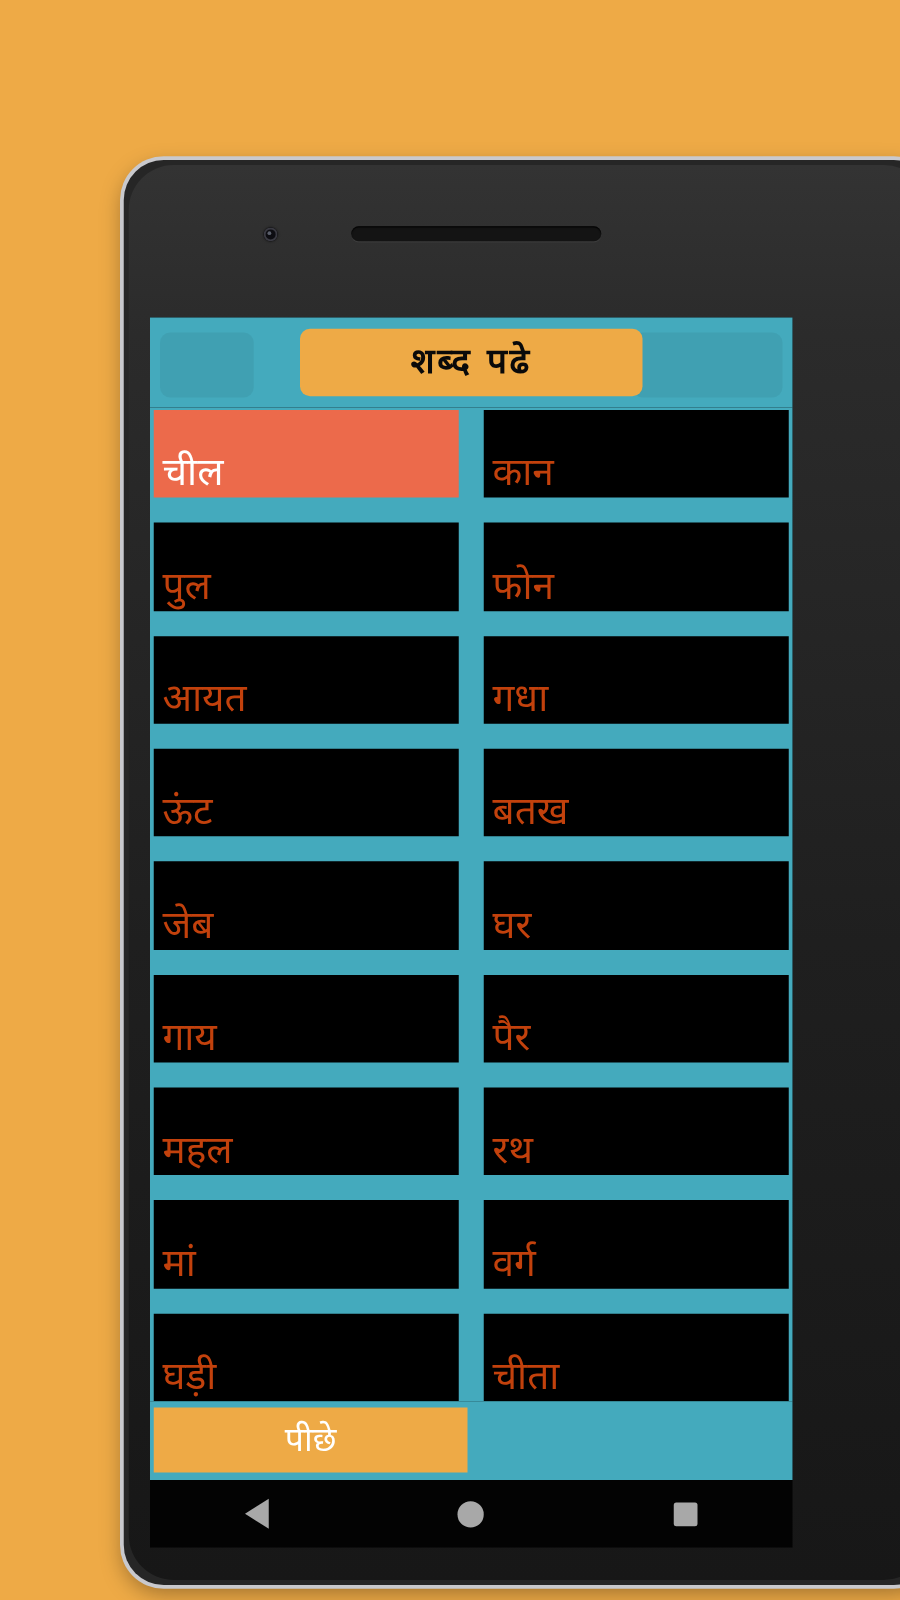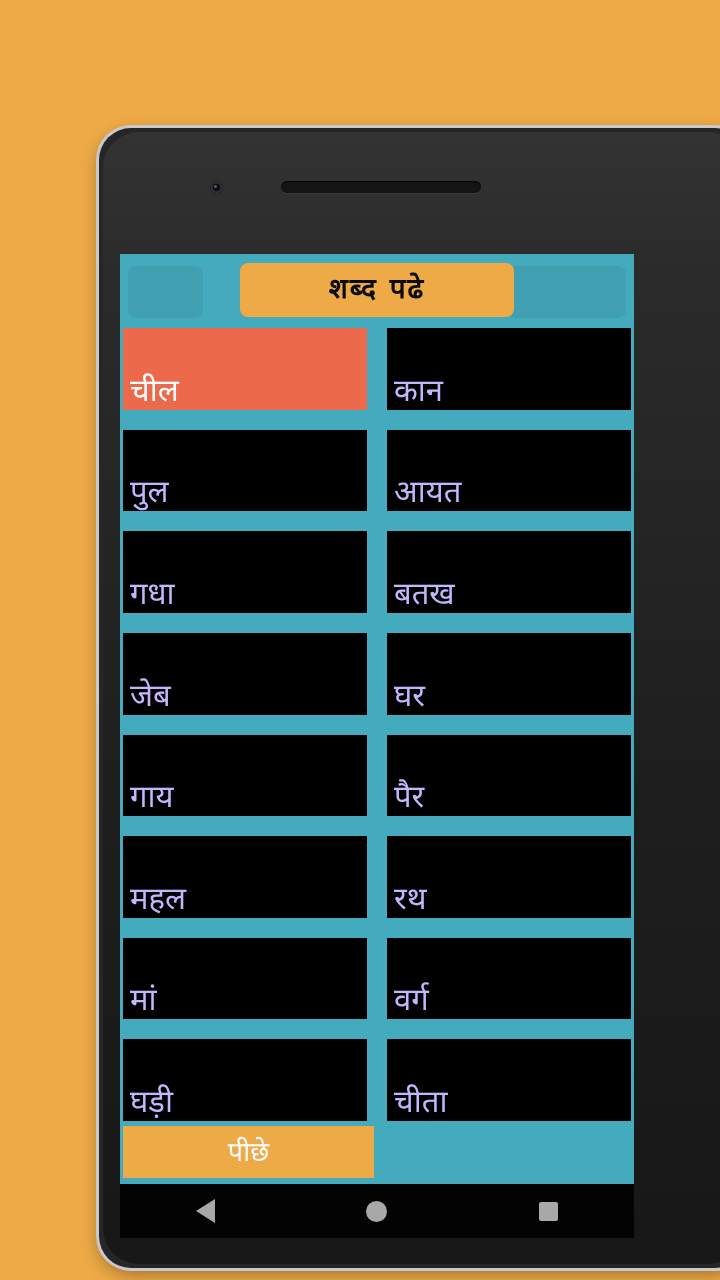--- a/index.html
+++ b/index.html
@@ -93,21 +93,21 @@
     flex:1 1 auto;
     background:#44aabd;
     display:grid;
     grid-template-columns:1fr 1fr;
     grid-auto-rows:1fr;
     gap:20px;
     padding:2px 3px 0 3px;
   }
   .word-cell {
     background:#000;
-    color:#c4b5fd;
+    color:#c2410c;
     display:flex; align-items:flex-end;
     padding:0 6px 4px 7px;
     font-size:31px;
     line-height:1.0;
     overflow:hidden;
   }
   .word-cell.selected {
     background:#ec6a4b;
     color:#ffffff;
   }
@@ -174,22 +174,24 @@
         <div class="title-bar">
           <div class="ghost-btn ghost-left"></div>
           <div class="ghost-btn ghost-right"></div>
           <div class="title-pill">शब्द पढे</div>
         </div>
 
         <div class="word-grid">
           <div class="word-cell selected">चील</div>
           <div class="word-cell">कान</div>
           <div class="word-cell">पुल</div>
+          <div class="word-cell">फोन</div>
           <div class="word-cell">आयत</div>
           <div class="word-cell">गधा</div>
+          <div class="word-cell">ऊंट</div>
           <div class="word-cell">बतख</div>
           <div class="word-cell">जेब</div>
           <div class="word-cell">घर</div>
           <div class="word-cell">गाय</div>
           <div class="word-cell">पैर</div>
           <div class="word-cell">महल</div>
           <div class="word-cell">रथ</div>
           <div class="word-cell">मां</div>
           <div class="word-cell">वर्ग</div>
           <div class="word-cell">घड़ी</div>

